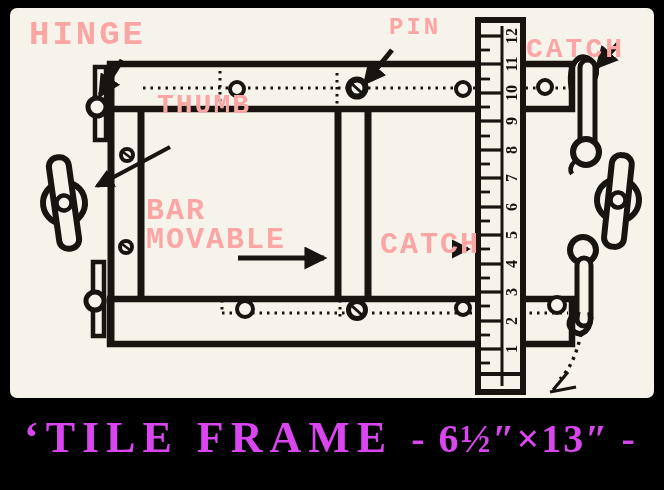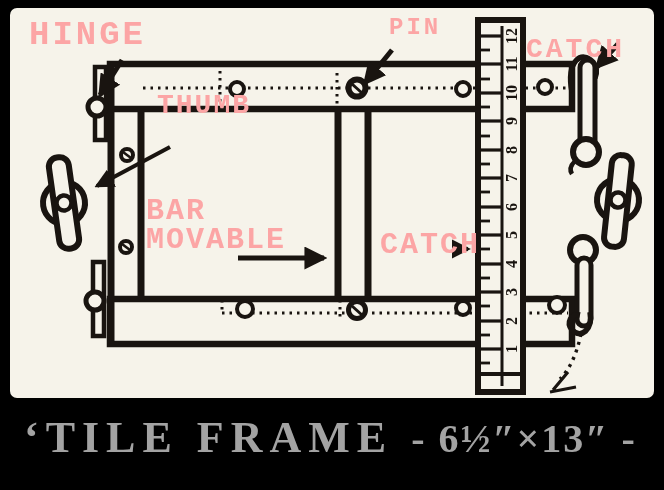--- a/index.html
+++ b/index.html
@@ -23,21 +23,21 @@
   .lbl-thumb .l2{margin-left:-7px;}
   .lbl-movable{left:146px;top:197px;font-size:30px;letter-spacing:2px;}
   .lbl-rule{left:380px;top:231px;font-size:30px;letter-spacing:2px;}
   .rn{
     position:absolute;left:501px;width:22px;height:18px;text-align:center;
     font-size:16px;font-weight:700;color:#191410;transform:rotate(-90deg);
     line-height:18px;
   }
   .caption{
     position:absolute;left:24px;top:412px;width:620px;height:70px;
-    color:#a3a3a3;font-size:44px;font-weight:700;letter-spacing:7px;
+    color:#d946ef;font-size:44px;font-weight:700;letter-spacing:7px;
     white-space:nowrap;
   }
   .caption .size{font-size:40px;letter-spacing:2px;}
 </style>
 </head>
 <body>
 
 <div class="plate"></div>
 
 <svg class="art" width="664" height="490" viewBox="0 0 664 490">

